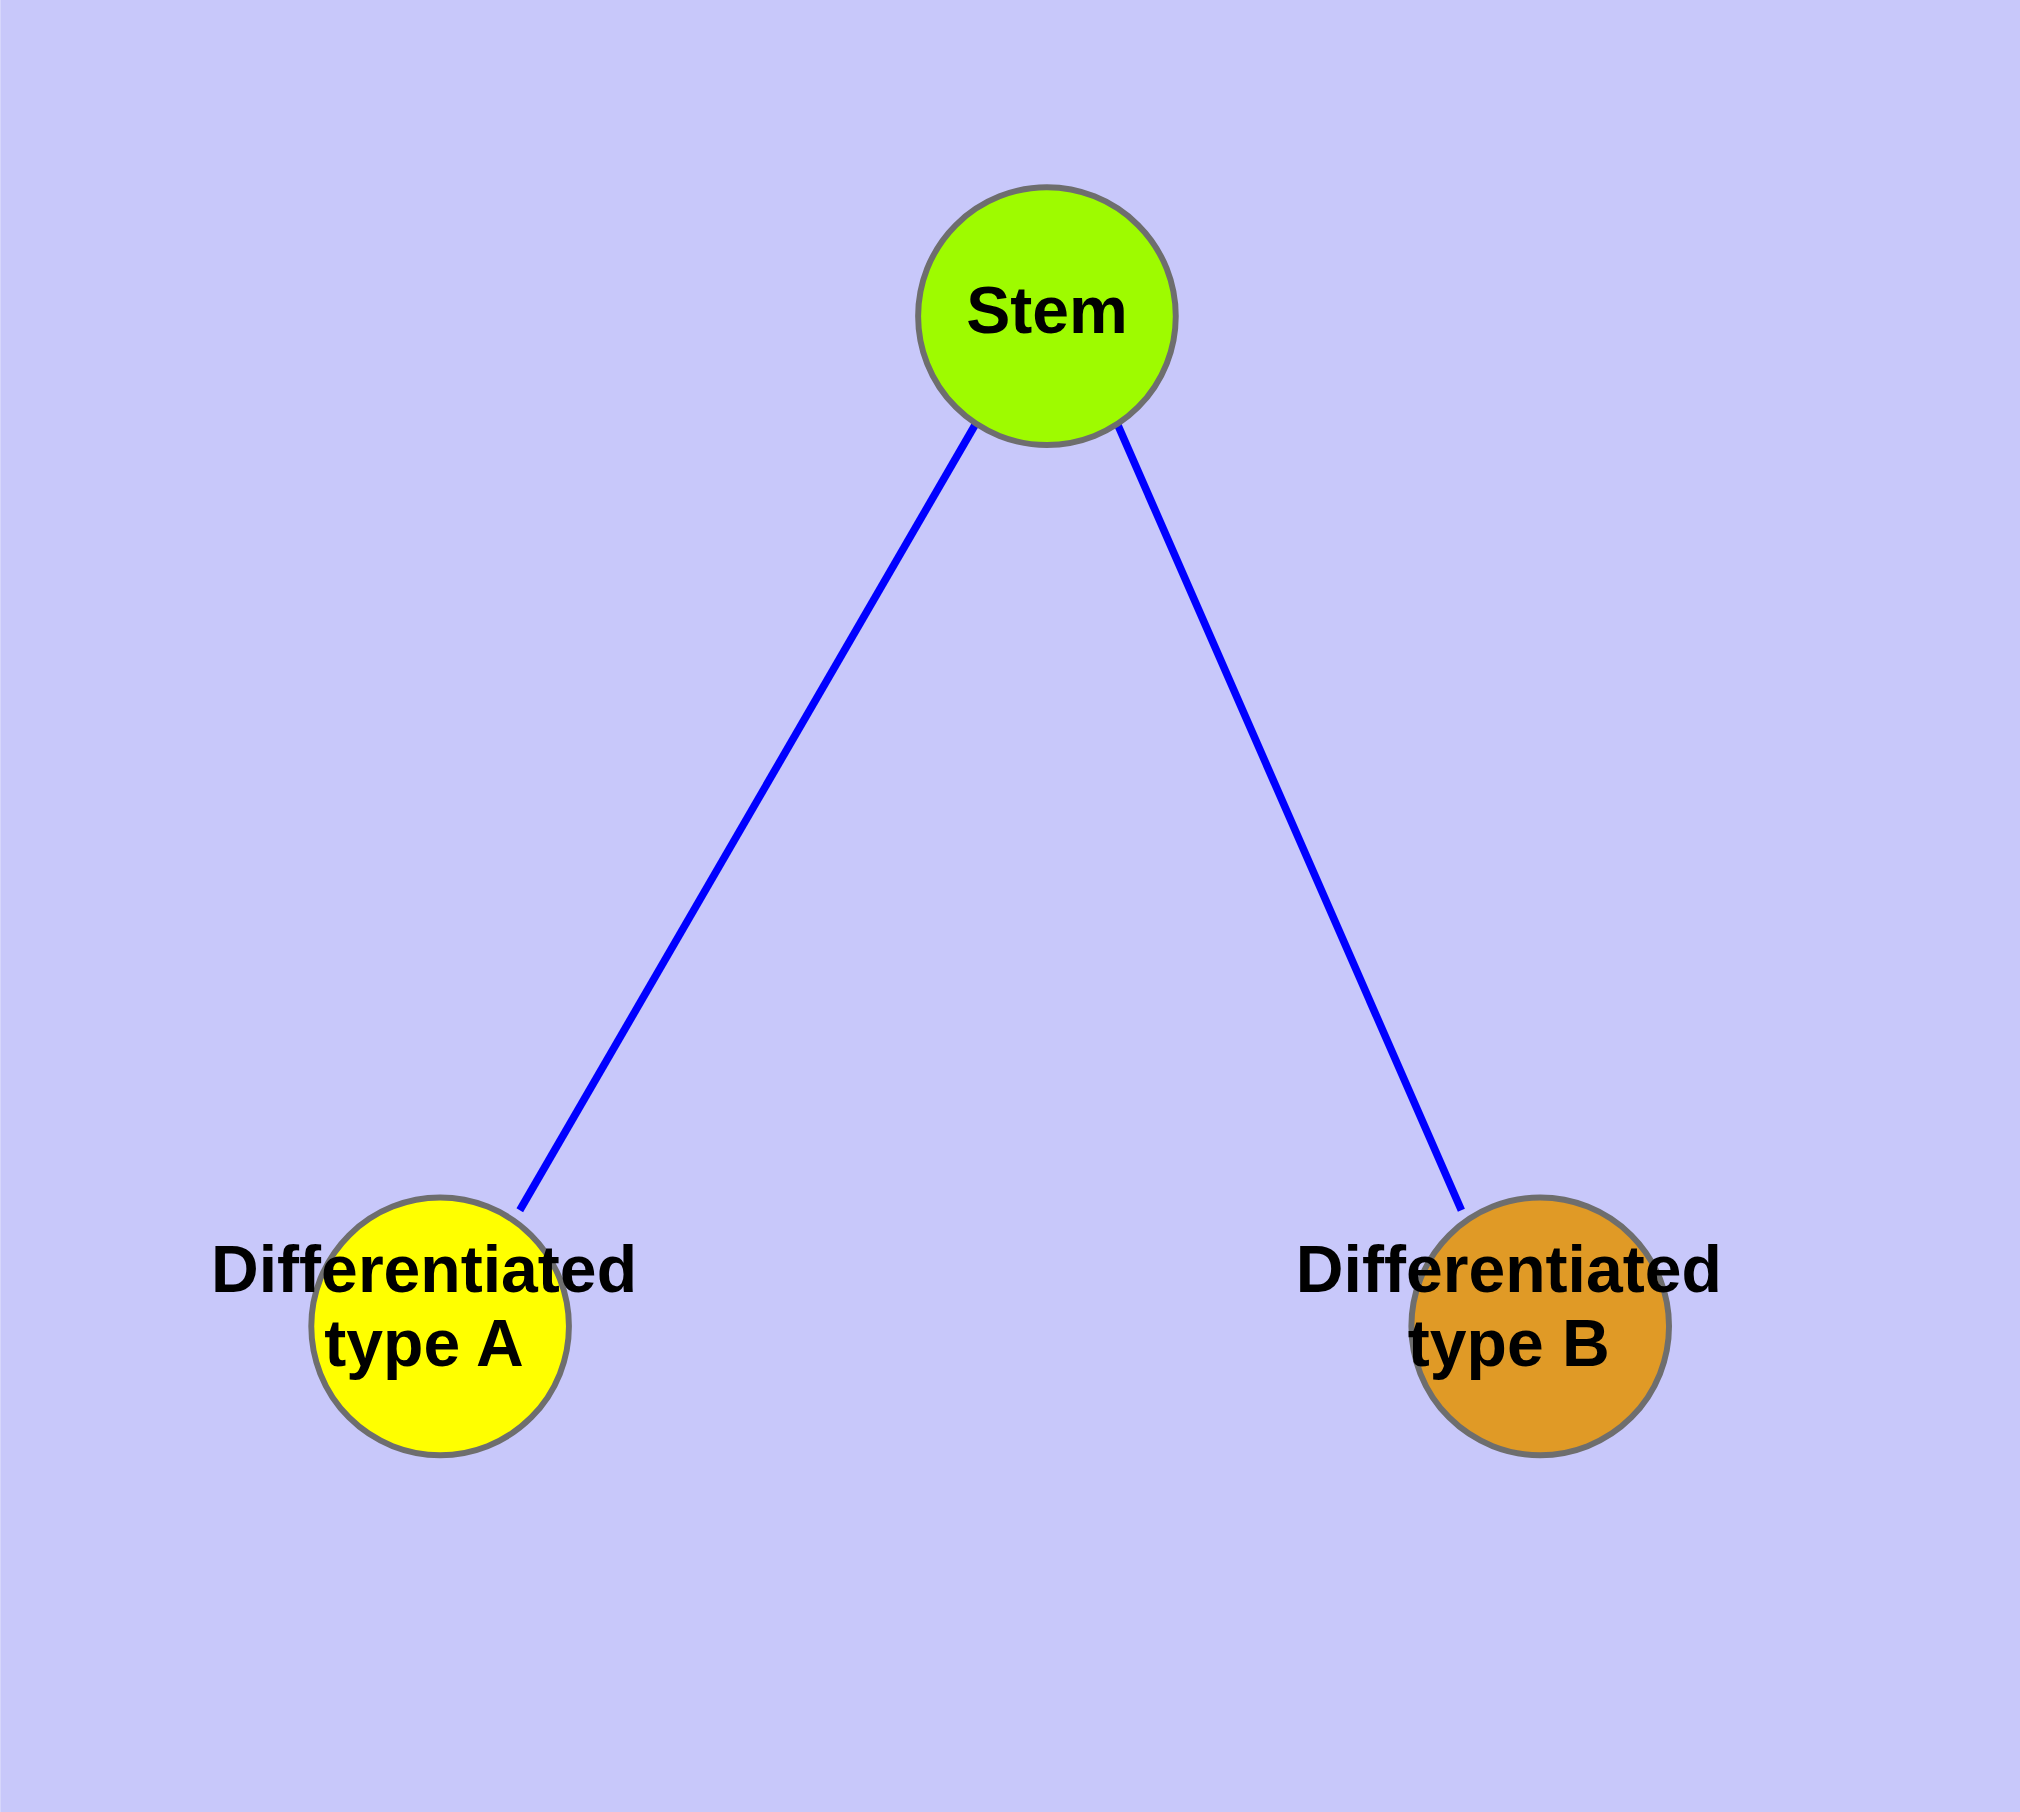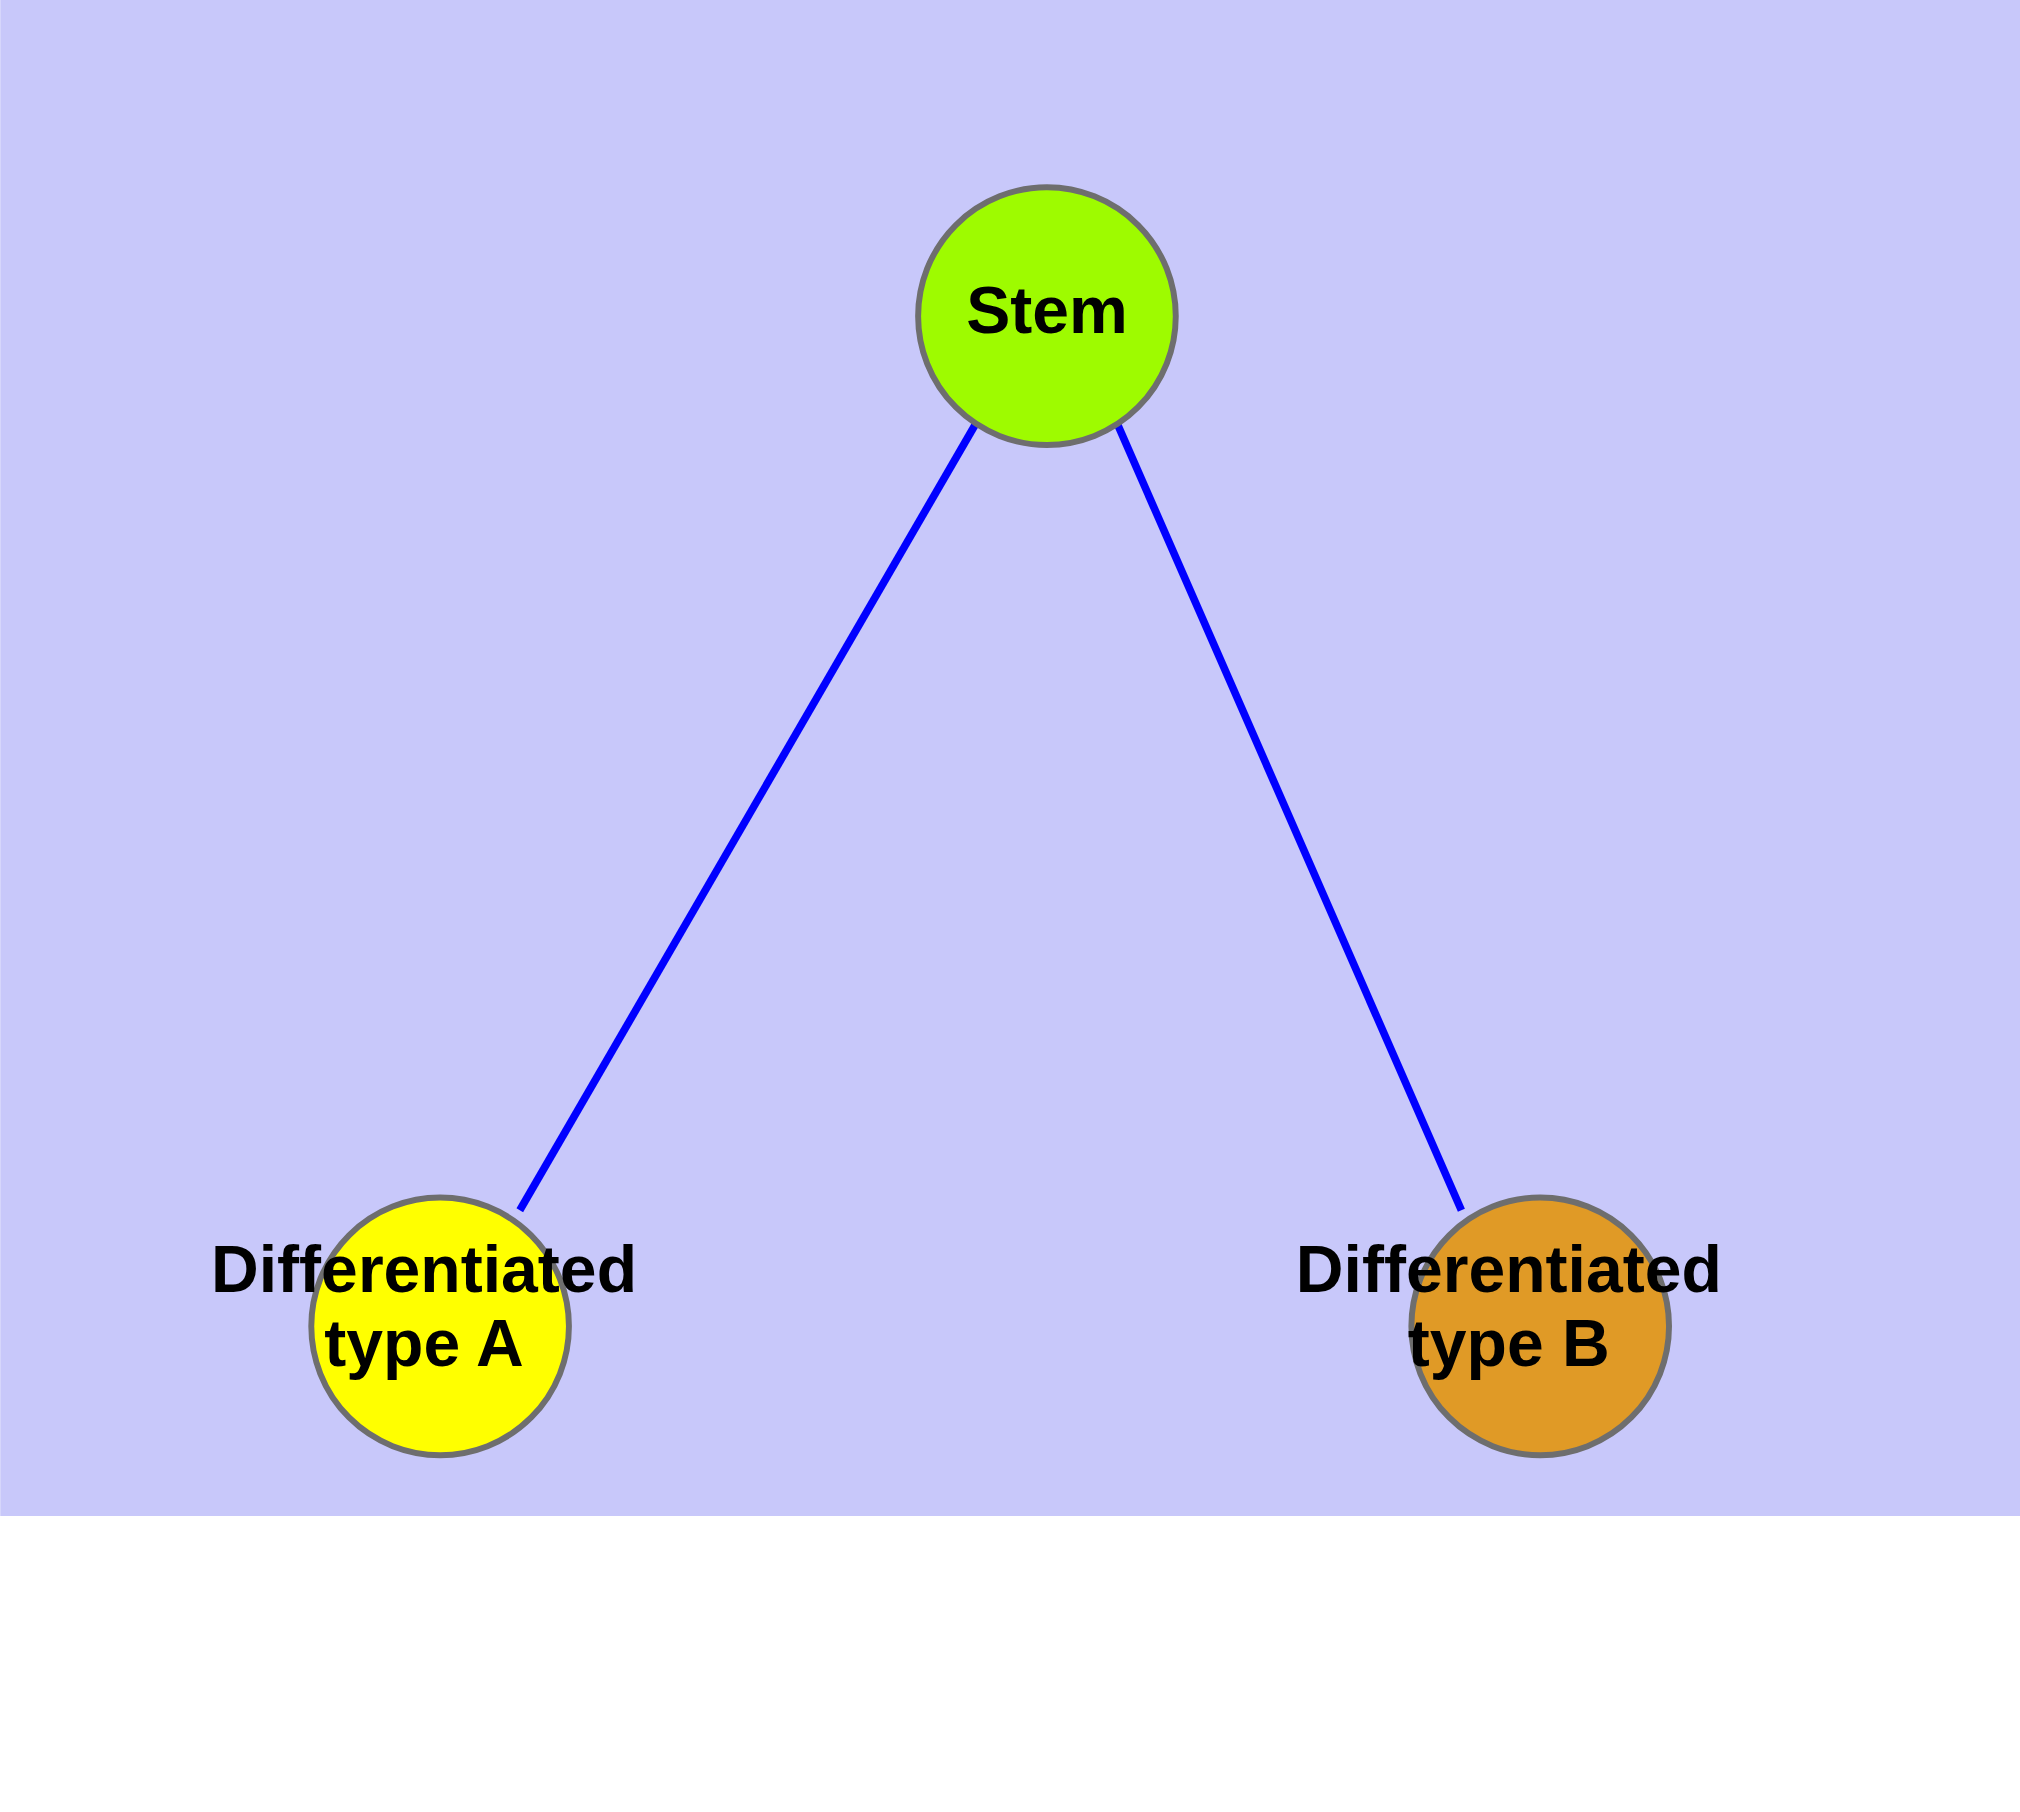--- a/index.html
+++ b/index.html
@@ -23,21 +23,21 @@
     font-family: "Liberation Sans", sans-serif;
     font-weight: bold;
     fill: #000000;
     text-anchor: middle;
     dominant-baseline: middle;
   }
 </style>
 </head>
 <body>
 
-<div id="canvas" style="width: 2021px; height: 1516px;">
+<div id="canvas" style="width: 2021px; height: 1812px;">
   <svg id="graph-svg" viewBox="0 0 2384 2138" style="width: 2021px; height: 1812px;">
 
     <rect id="bg-rect" x="0" y="0" width="2384" height="2138" fill="#C8C8FA"></rect>
 
     <g id="edges-group">
       <line id="edge-0" x1="1151" y1="500" x2="613" y2="1428" stroke="#0000FF" stroke-width="9" stroke-linecap="butt"></line>
       <line id="edge-1" x1="1318" y1="500" x2="1724" y2="1428" stroke="#0000FF" stroke-width="9" stroke-linecap="butt"></line>
     </g>
 
     <g id="nodes-group">

